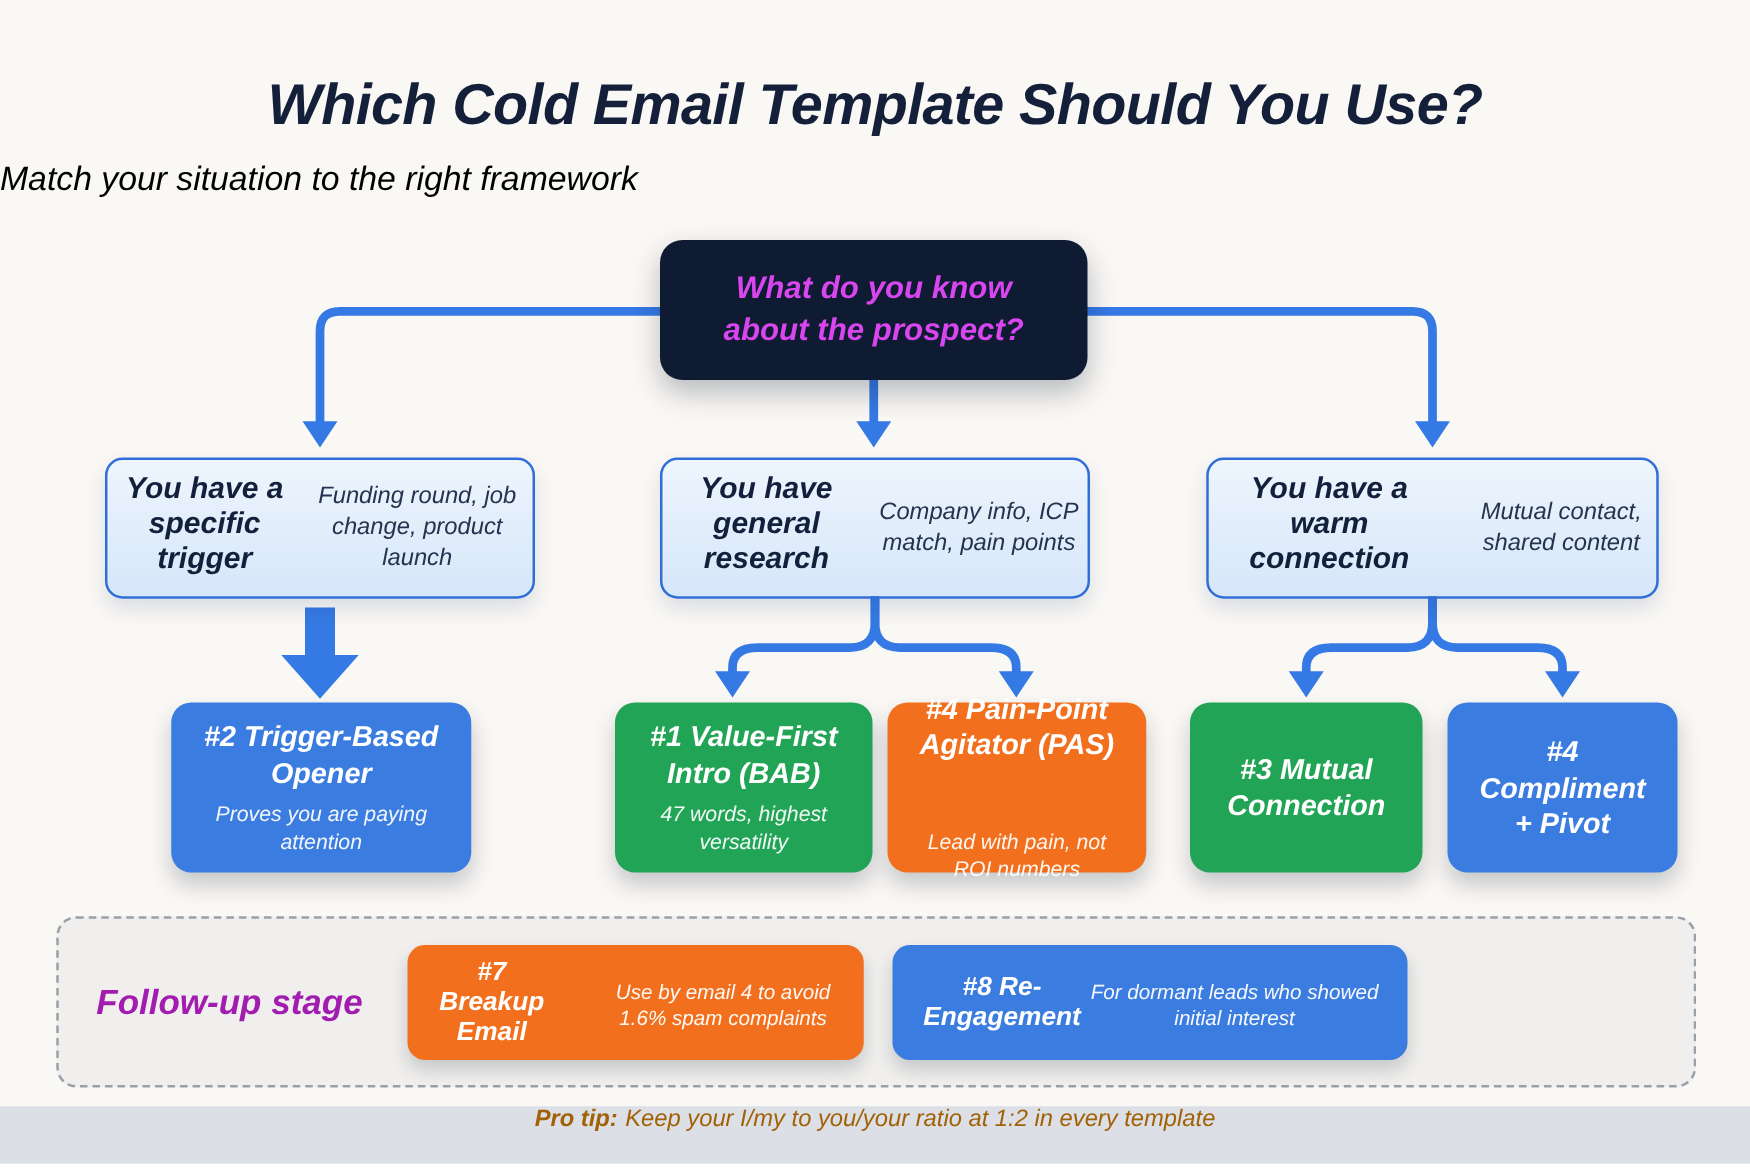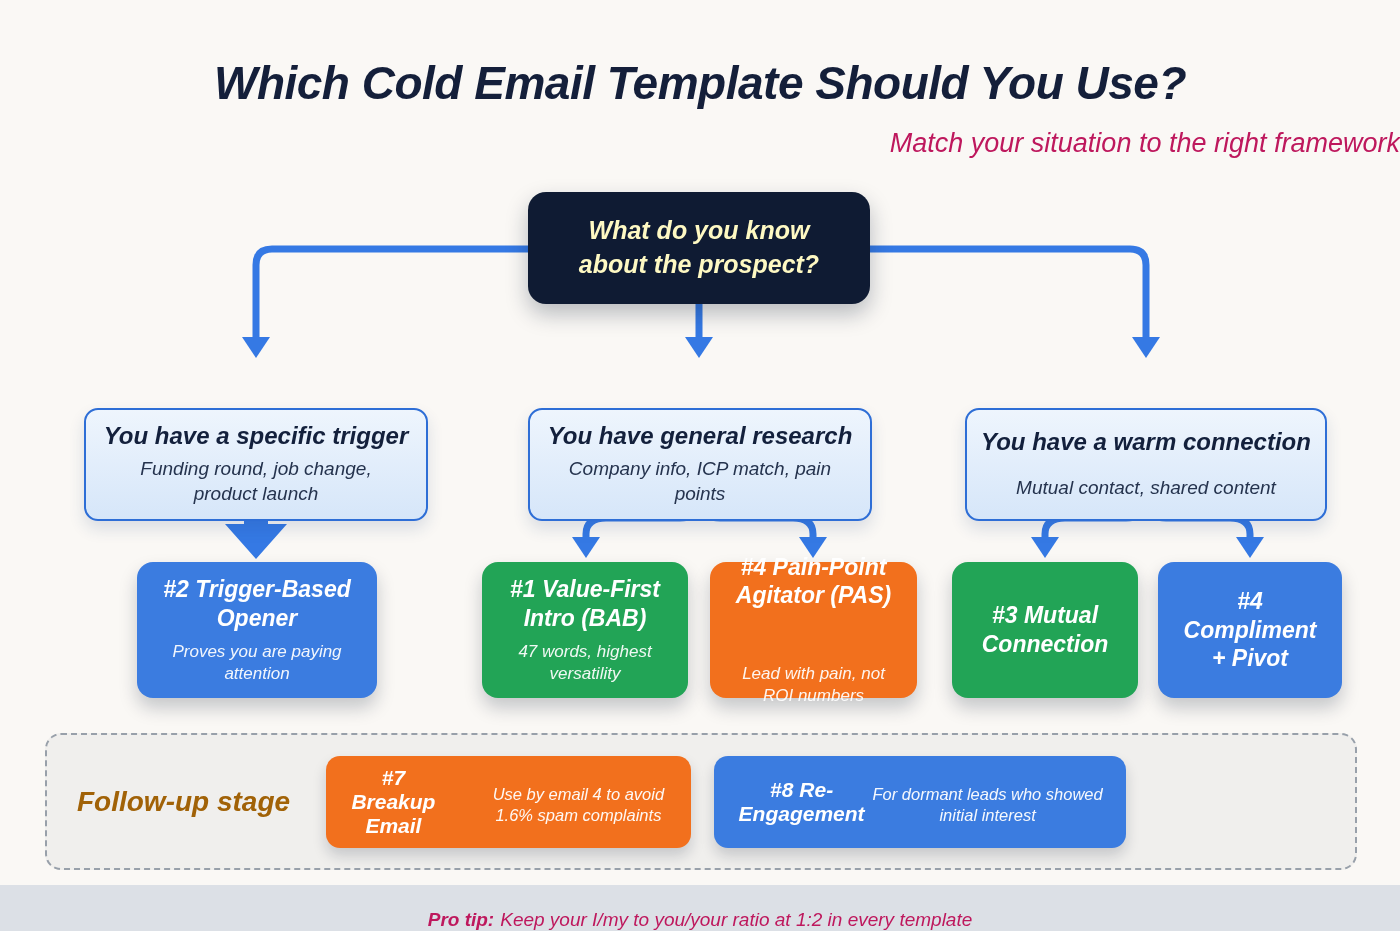--- a/index.html
+++ b/index.html
@@ -13,93 +13,92 @@
     font-family:"Liberation Sans", sans-serif;
     font-style:italic;
   }
   .page-title{
     position:absolute; top:56px; left:0; width:100%; margin:0;
     text-align:center; font-size:46px; font-weight:800;
     letter-spacing:-0.5px; color:#141f3a;
   }
   .page-subtitle{
     position:absolute; top:128px; left:0; width:100%;
-    text-align:right; font-size:27px; color:#be185d;
+    text-align:left; font-size:27px; color:#000000;
   }
   svg.connectors{position:absolute; left:0; top:0; pointer-events:none;}
   .conn{stroke:var(--connector); stroke-width:7; fill:none; stroke-linecap:round; stroke-linejoin:round;}
   .arrowhead{fill:var(--connector); stroke:none;}
   .block-arrow{fill:var(--connector);}
 
   .root-node{
     position:absolute; left:528px; top:192px; width:342px; height:112px;
-    background:var(--navy); border-radius:18px; color:#fef9c3;
+    background:var(--navy); border-radius:18px; color:#d946ef;
     display:flex; align-items:center; justify-content:center; text-align:center;
     font-size:25px; font-weight:700; line-height:1.35;
     padding:0 30px; box-sizing:border-box;
     box-shadow:0 10px 22px rgba(15,27,51,.28);
   }
 
   .branch{
     position:absolute; top:366px; height:113px; box-sizing:border-box;
     border:2px solid #2e6ed6; border-radius:14px;
     background:linear-gradient(180deg,#eef5fd,#d6e6f9);
     box-shadow:0 8px 16px rgba(30,64,120,.14);
-    display:flex; flex-direction:column; align-items:center; justify-content:center;
+    display:flex; align-items:center; justify-content:center;
     text-align:center;
-    margin-top:42px;
   }
   .branch-1{left:84px; width:344px;}
   .branch-2{left:528px; width:344px;}
   .branch-3{left:965px; width:362px;gap:13px;}
   .b-title{font-size:24px; font-weight:700; color:#13203c; margin-bottom:7px;}
   .b-sub{font-size:19px; color:#25334e; line-height:1.3; max-width:280px;}
   .branch-3 .b-sub{max-width:330px;}
 
   .leaf{
     position:absolute; top:562px; height:136px; border-radius:16px; color:#fff;
     display:flex; flex-direction:column; align-items:center; justify-content:center;
     text-align:center; box-sizing:border-box; padding:0 18px;
     box-shadow:0 10px 18px rgba(15,27,51,.22);
   }
   .leaf-1{left:137px; width:240px;}
-  .leaf-2{left:482px; width:206px;}
+  .leaf-2{left:492px; width:206px;}
   .leaf-3{left:710px; width:207px;}
   .leaf-4{left:952px; width:186px;text-align:center;}
   .leaf-5{left:1158px; width:184px;}
   .blue{background:var(--blue);} .green{background:var(--green);} .orange{background:var(--orange);gap:45px;}
   .l-title{font-size:23px; font-weight:700; line-height:1.25;}
   .l-sub{font-size:17px; margin-top:8px; line-height:1.3; color:rgba(255,255,255,.93);}
   .l-sub:empty{display:none;}
 
   .followup{
     position:absolute; left:45px; top:733px; width:1312px; height:137px;
     box-sizing:border-box; border:2px dashed #98a0aa; border-radius:16px;
     background:#f0efed;
   }
   .fu-label{
     position:absolute; left:30px; top:0; height:100%;
     display:flex; align-items:center;
-    font-size:28px; font-weight:800; color:#a16207;
+    font-size:28px; font-weight:800; color:#a21caf;
   }
   .fu-box{
     position:absolute; top:21px; height:92px; border-radius:14px; color:#fff;
     display:flex; align-items:center; justify-content:center;
     text-align:center; box-sizing:border-box; padding:0 20px;
     box-shadow:0 8px 14px rgba(15,27,51,.18);
   }
   .fu-1{left:279px; width:365px;}
   .fu-2{left:667px; width:412px;}
   .fu-title{font-size:21px; font-weight:700;}
   .fu-sub{font-size:16.5px; margin-top:6px; line-height:1.3; color:rgba(255,255,255,.95);}
 
   .footer-band{
     position:absolute; left:0; bottom:0; width:100%; height:46px;
-    background:#dce0e6; display:flex; align-items:flex-end; justify-content:center;
-    font-size:19px; color:#be185d;
+    background:#dce0e6; display:flex; align-items:flex-start; justify-content:center;
+    font-size:19px; color:#a16207;
   }
   .footer-band b{margin-right:6px;}
 </style>
 </head>
 <body>
 
 <div class="canvas">
 
   <h1 class="page-title">Which Cold Email Template Should You Use?</h1>
   <div class="page-subtitle">Match your situation to the right framework</div>

